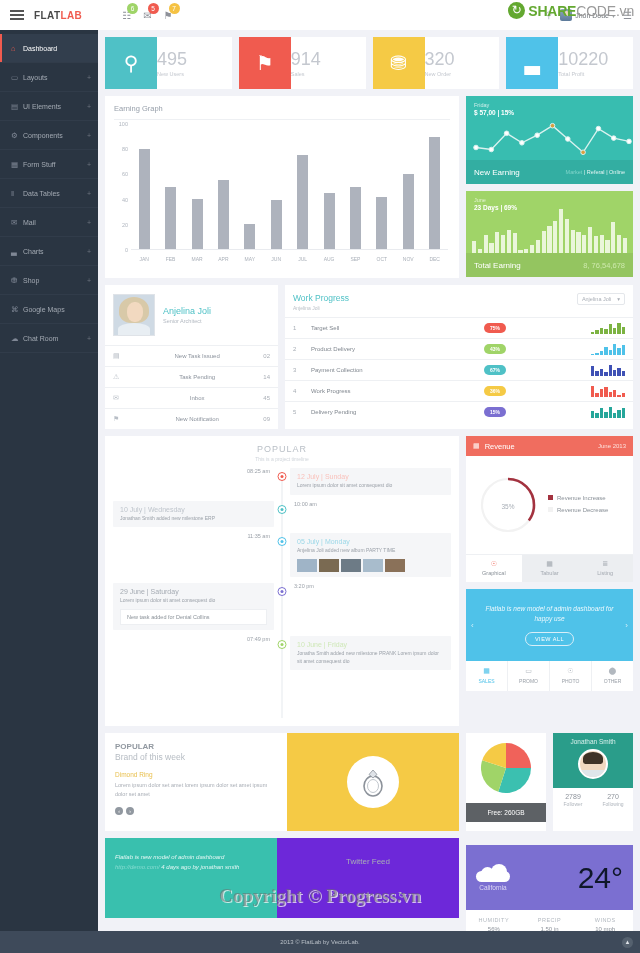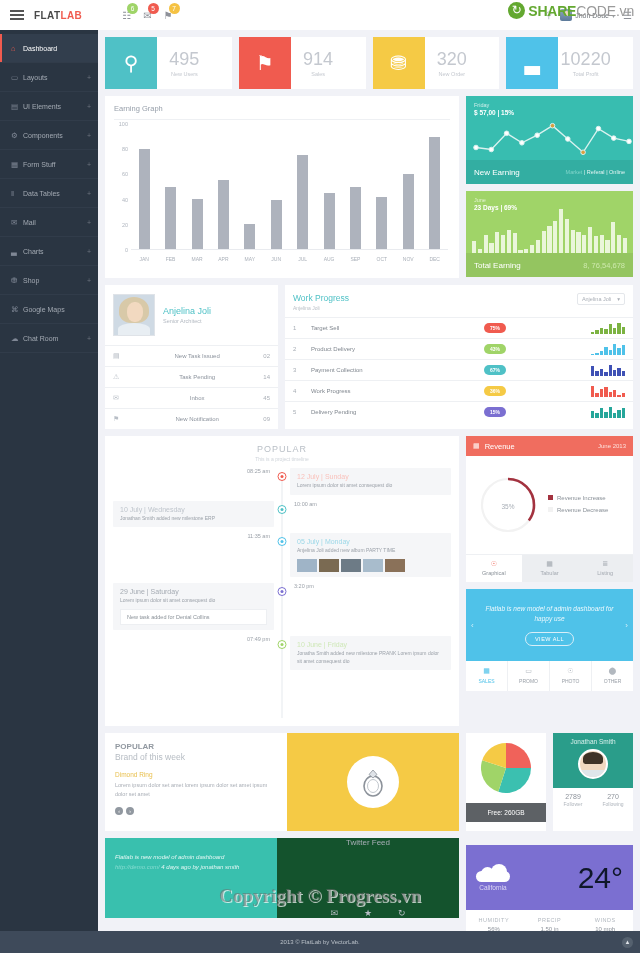--- a/index.html
+++ b/index.html
@@ -102,21 +102,21 @@
   
   .stats { display: flex; gap: 7px; }
   .stat {
     flex: 1; height: 52px; background: #fff; display: flex;
     align-items: center; overflow: hidden;
   }
   .stat-ic {
     width: 52px; height: 52px; display: flex; align-items: center;
     justify-content: center; color: #fff; font-size: 20px; flex: none;
   }
-  .stat-txt { flex: 1; text-align: center; padding-right: 20px; }
+  .stat-txt { flex: 1; padding-right: 20px; }
   .stat-num { font-size: 18px; color: #c4c8cf; line-height: 1; font-weight: 300; }
   .stat-lbl { font-size: 5.5px; color: #c4c8cf; margin-top: 3px; }
 
   
   .row { display: flex; gap: 7px; margin-top: 7px; }
   .col-left { width: 354px; flex: none; }
   .col-right { flex: 1; }
   .panel { background: #fff; }
 
   
@@ -356,22 +356,22 @@
   
   .tw { display: flex; height: 80px; }
   .tw-l { width: 172px; background: #39c0ae; position: relative; padding: 14px 10px; }
   .tw-l::after {
     content: ""; position: absolute; right: -5px; top: 50%;
     transform: translateY(-50%);
     border: 5px solid transparent; border-left-color: #39c0ae;
   }
   .tw-tx { font-size: 6px; color: #e4f7f4; font-style: italic; line-height: 1.7; }
   .tw-tx a { color: #86dcd1; text-decoration: none; }
-  .tw-r { flex: 1; background: #14532d; display: flex; flex-direction: column;
-    align-items: center; justify-content: space-between; gap: 24px; }
+  .tw-r { flex: 1; background: #6d28d9; display: flex; flex-direction: column;
+    align-items: center; justify-content: center; gap: 24px; }
   .tw-title { font-size: 8px; color: #a8aeb6; }
   .tw-icons { display: flex; gap: 26px; color: #b8bec6; font-size: 9px; }
 
   
   .weather { background: #fff; margin-top: 7px; }
   .wt-top { background: #7b6fd1; height: 65px; display: flex; align-items: center;
     padding: 0 10px; justify-content: space-between; }
   .wt-left { text-align: center; }
   .cloud { position: relative; width: 34px; height: 18px; margin: 0 auto; }
   .cloud i { position: absolute; background: #fff; border-radius: 50%; display: block; }

